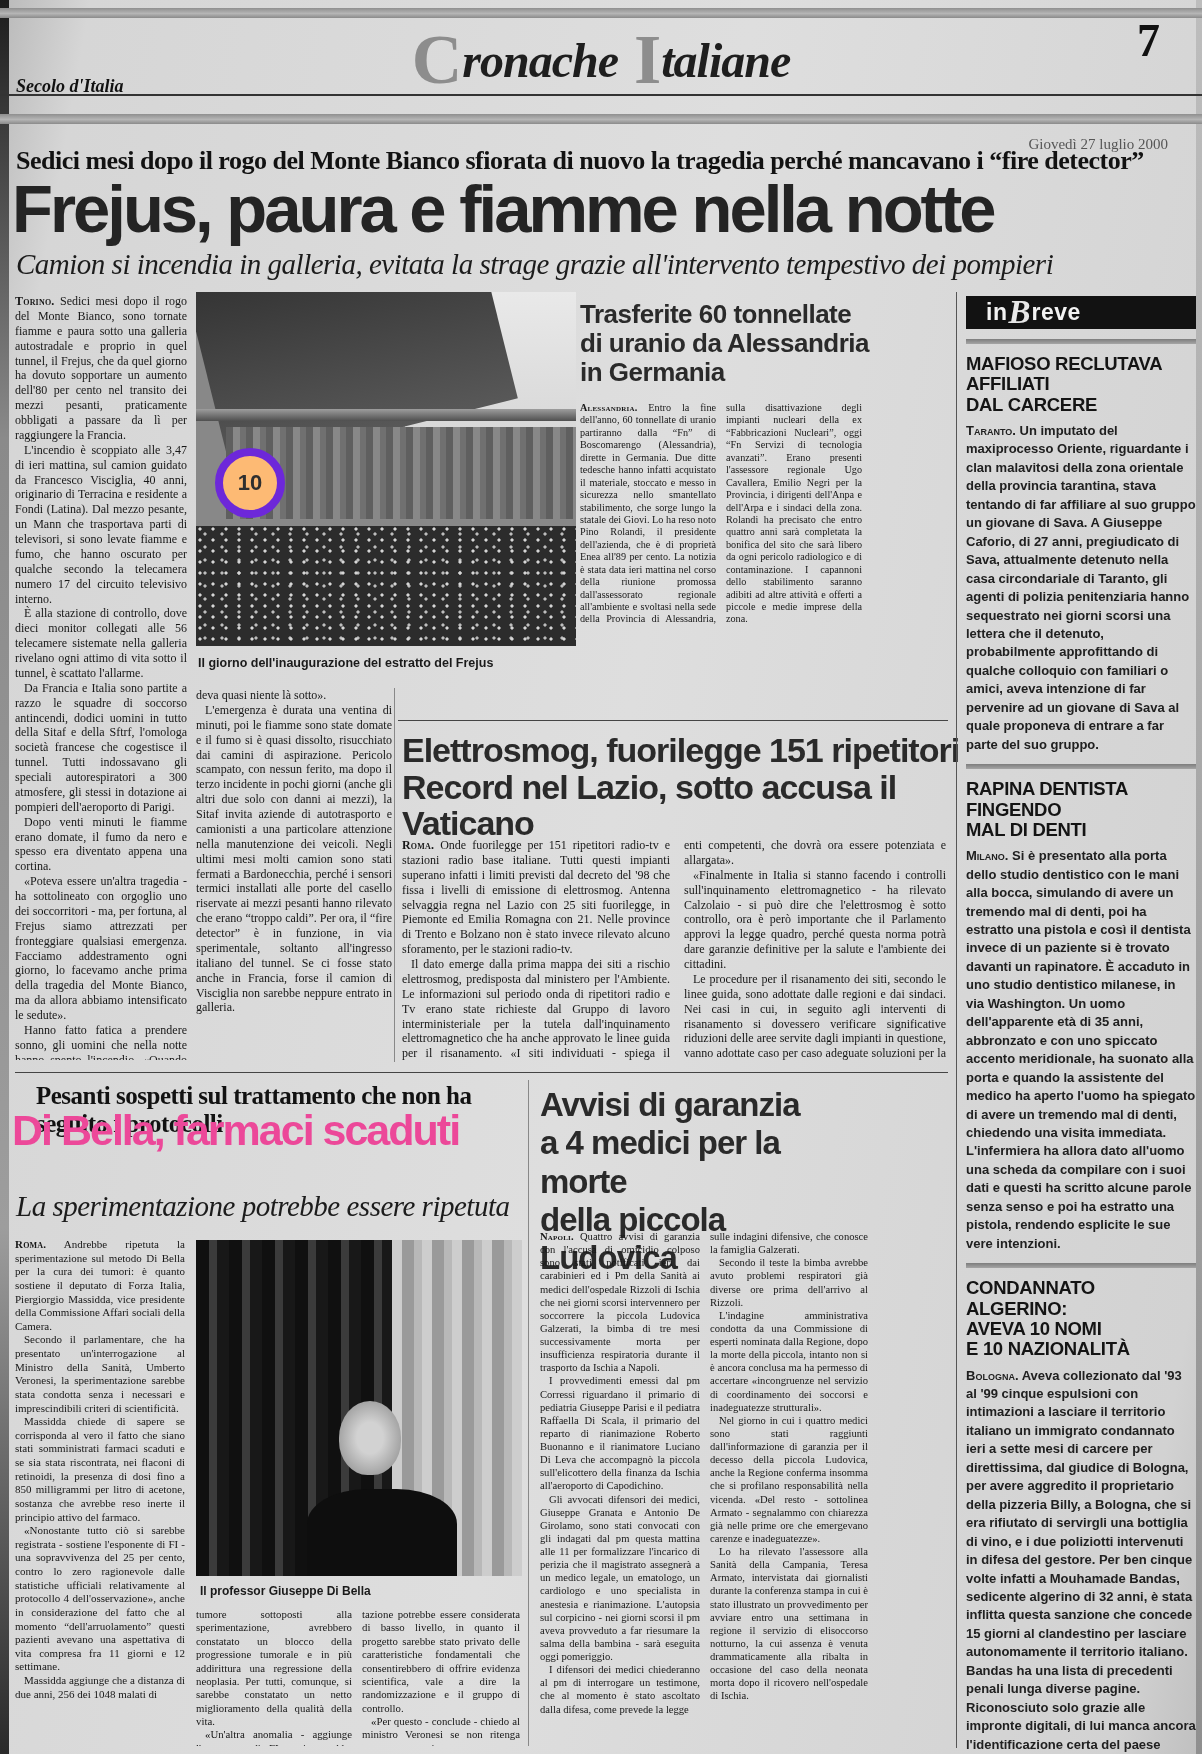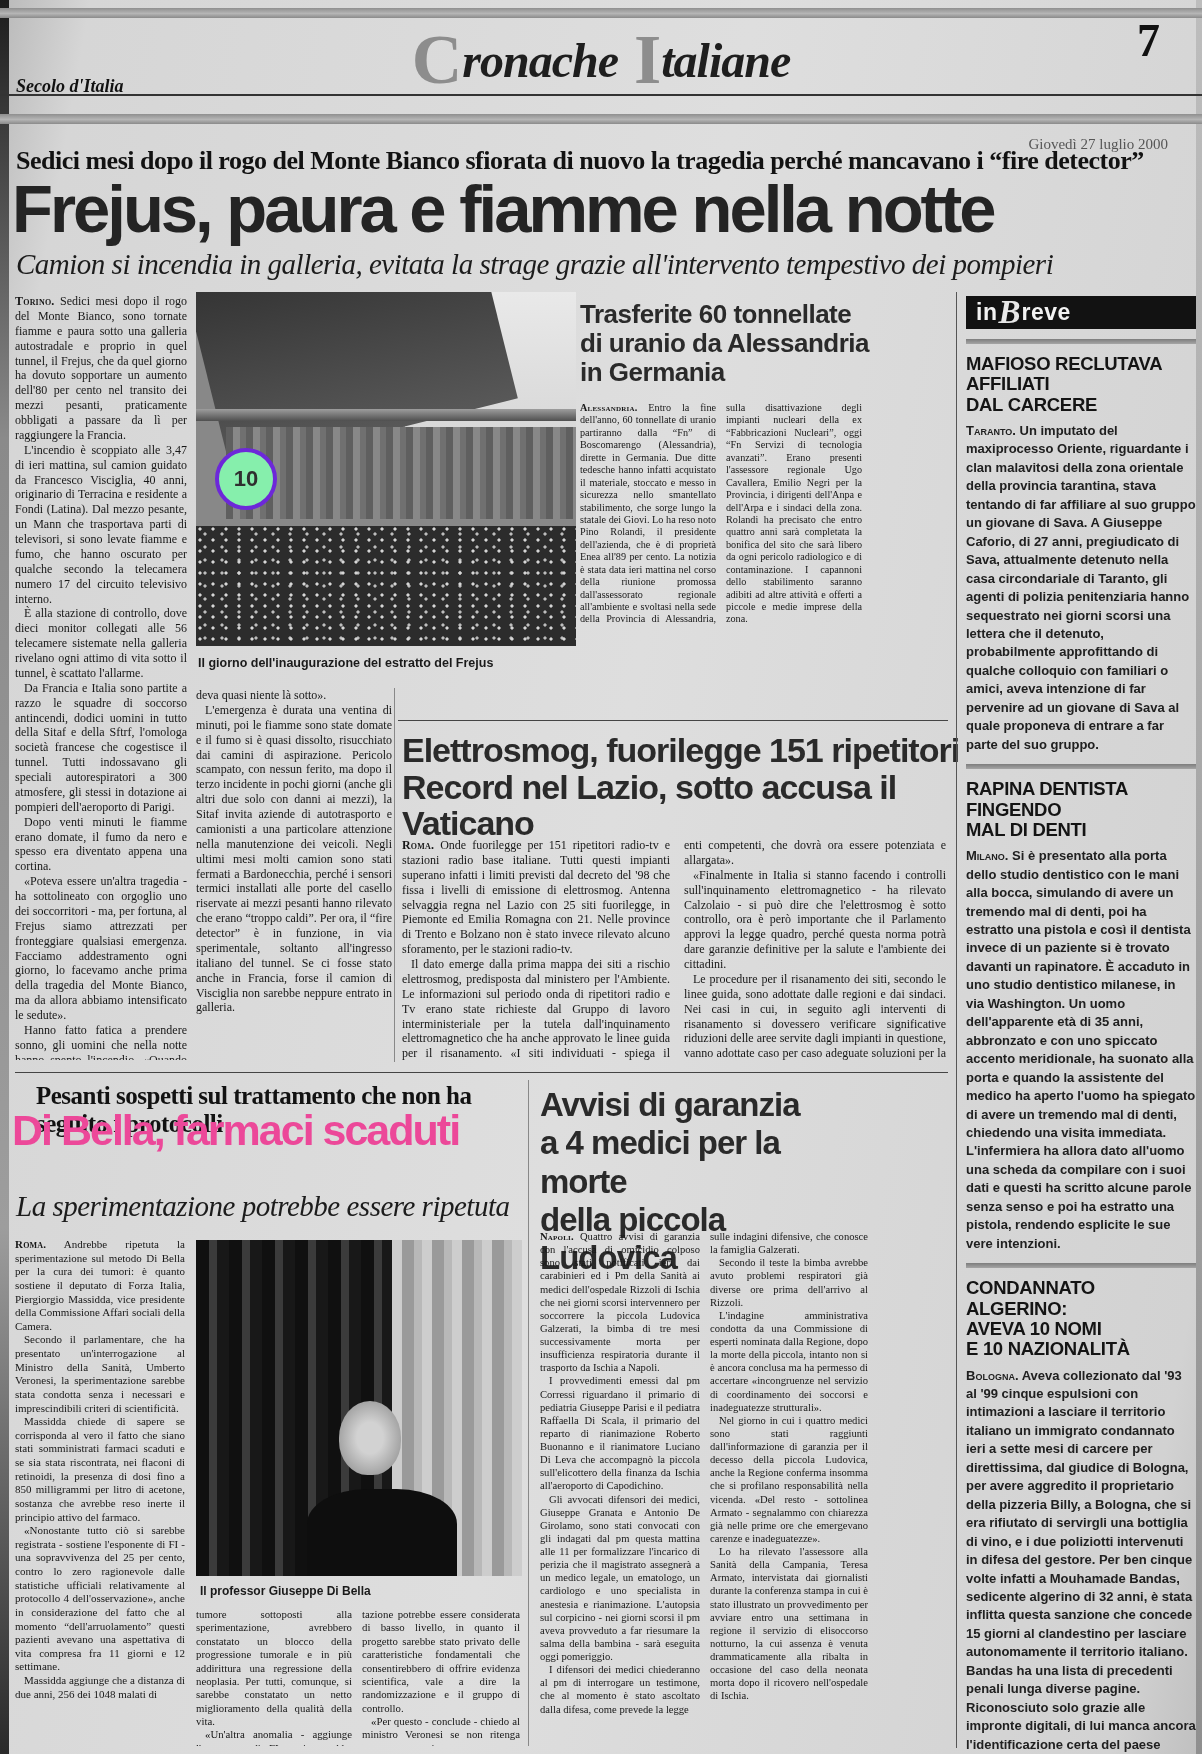--- a/index.html
+++ b/index.html
@@ -29,41 +29,41 @@
   .btxt p.np{text-indent:0;}
   .dl{font-weight:bold;font-variant:small-caps;letter-spacing:0.2px;}
   .caption{font-family:"Liberation Sans",sans-serif;font-weight:bold;font-size:12.5px;color:#1a1a1a;}
   
   .h-sans{font-family:"Liberation Sans",sans-serif;font-weight:bold;color:#2a2a2a;}
   .uranio-head{font-size:26px;line-height:1.12;letter-spacing:-0.5px;}
   .elet-head{font-size:34px;line-height:1.08;letter-spacing:-1px;}
   .lud-head{font-size:33px;line-height:1.16;letter-spacing:-1px;}
   .db-head{font-size:43px;letter-spacing:-2px;color:#ec4899;}
   
-  .ib-banner{background:#121212;color:#f2f2f2;height:33px;display:flex;align-items:center;padding-left:10px;}
+  .ib-banner{background:#121212;color:#f2f2f2;height:33px;display:flex;align-items:center;padding-left:20px;}
   .ib-in,.ib-reve{font-family:"Liberation Sans",sans-serif;font-weight:bold;font-size:23px;letter-spacing:0.5px;}
   .ib-B{font-family:"Liberation Serif",serif;font-style:italic;font-size:33px;font-weight:bold;margin:0 1px;color:#e8e8e8;}
   .ib-sep{height:5px;background:linear-gradient(#7d7d7d,#a5a5a5);margin:10px 0;}
   .ib-h{font-family:"Liberation Sans",sans-serif;font-weight:bold;font-size:18.5px;line-height:1.1;color:#141414;letter-spacing:-0.3px;}
   .ib-b{font-family:"Liberation Sans",sans-serif;font-size:13px;font-weight:600;line-height:1.42;color:#202020;margin-top:7px;text-align:left;}
   .ib-dl{font-weight:bold;font-variant:small-caps;}
   
   .photo{overflow:hidden;background:#888;}
   .p1-sky{position:absolute;right:0;top:0;width:45%;height:60%;background:linear-gradient(#e9e9e9,#cfcfcf);}
   .p1-roof{position:absolute;left:-4%;top:-6%;width:78%;height:58%;background:linear-gradient(#303030,#585858);transform:rotate(-14deg);transform-origin:left top;}
   .p1-build{position:absolute;left:8%;top:38%;width:92%;height:26%;background:repeating-linear-gradient(90deg,#5f5f5f 0 7px,#888 7px 14px,#707070 14px 20px);}
   .p1-pipe{position:absolute;left:0;top:33%;width:100%;height:12px;background:linear-gradient(#9d9d9d,#4f4f4f);}
   .p1-crowd{position:absolute;left:0;bottom:0;width:100%;height:34%;
     background:
       radial-gradient(circle 2px at 4px 3px,#d6d6d6 0 1.2px,transparent 2px),
       radial-gradient(circle 2px at 9px 8px,#bdbdbd 0 1.2px,transparent 2px),
       #2c2c2c;
     background-size:13px 11px,17px 13px;}
   .p1-sign{position:absolute;left:5%;top:44%;width:54px;height:54px;border-radius:50%;
-    background:#86efac;border:4px solid #6d28d9;display:flex;align-items:center;justify-content:center;
+    background:#fdba74;border:8px solid #6d28d9;display:flex;align-items:center;justify-content:center;
     font-family:"Liberation Sans",sans-serif;font-weight:bold;font-size:22px;color:#2f2f2f;}
   .p2-curtain{position:absolute;left:0;top:0;width:62%;height:100%;
     background:repeating-linear-gradient(90deg,#101010 0 13px,#3b3b3b 13px 21px,#181818 21px 33px);}
   .p2-light{position:absolute;right:0;top:0;width:40%;height:100%;
     background:repeating-linear-gradient(90deg,#cdcdcd 0 10px,#9a9a9a 10px 22px,#b8b8b8 22px 30px);}
   .p2-face{position:absolute;left:44%;top:48%;width:62px;height:74px;border-radius:50% 50% 46% 46%;
     background:radial-gradient(#d2d2d2 30%,#8f8f8f 90%);}
   .p2-suit{position:absolute;left:34%;bottom:0;width:46%;height:26%;border-radius:40% 40% 0 0;background:#0e0e0e;}
   .edgeL{left:0;top:0;width:9px;height:1754px;background:linear-gradient(#1d1d1d,#8a8a8a 25%,#9d9d9d 70%,#2a2a2a);}
   .edgeR{right:0;top:0;width:6px;height:1754px;background:linear-gradient(#bdbdbd,#8f8f8f);}

